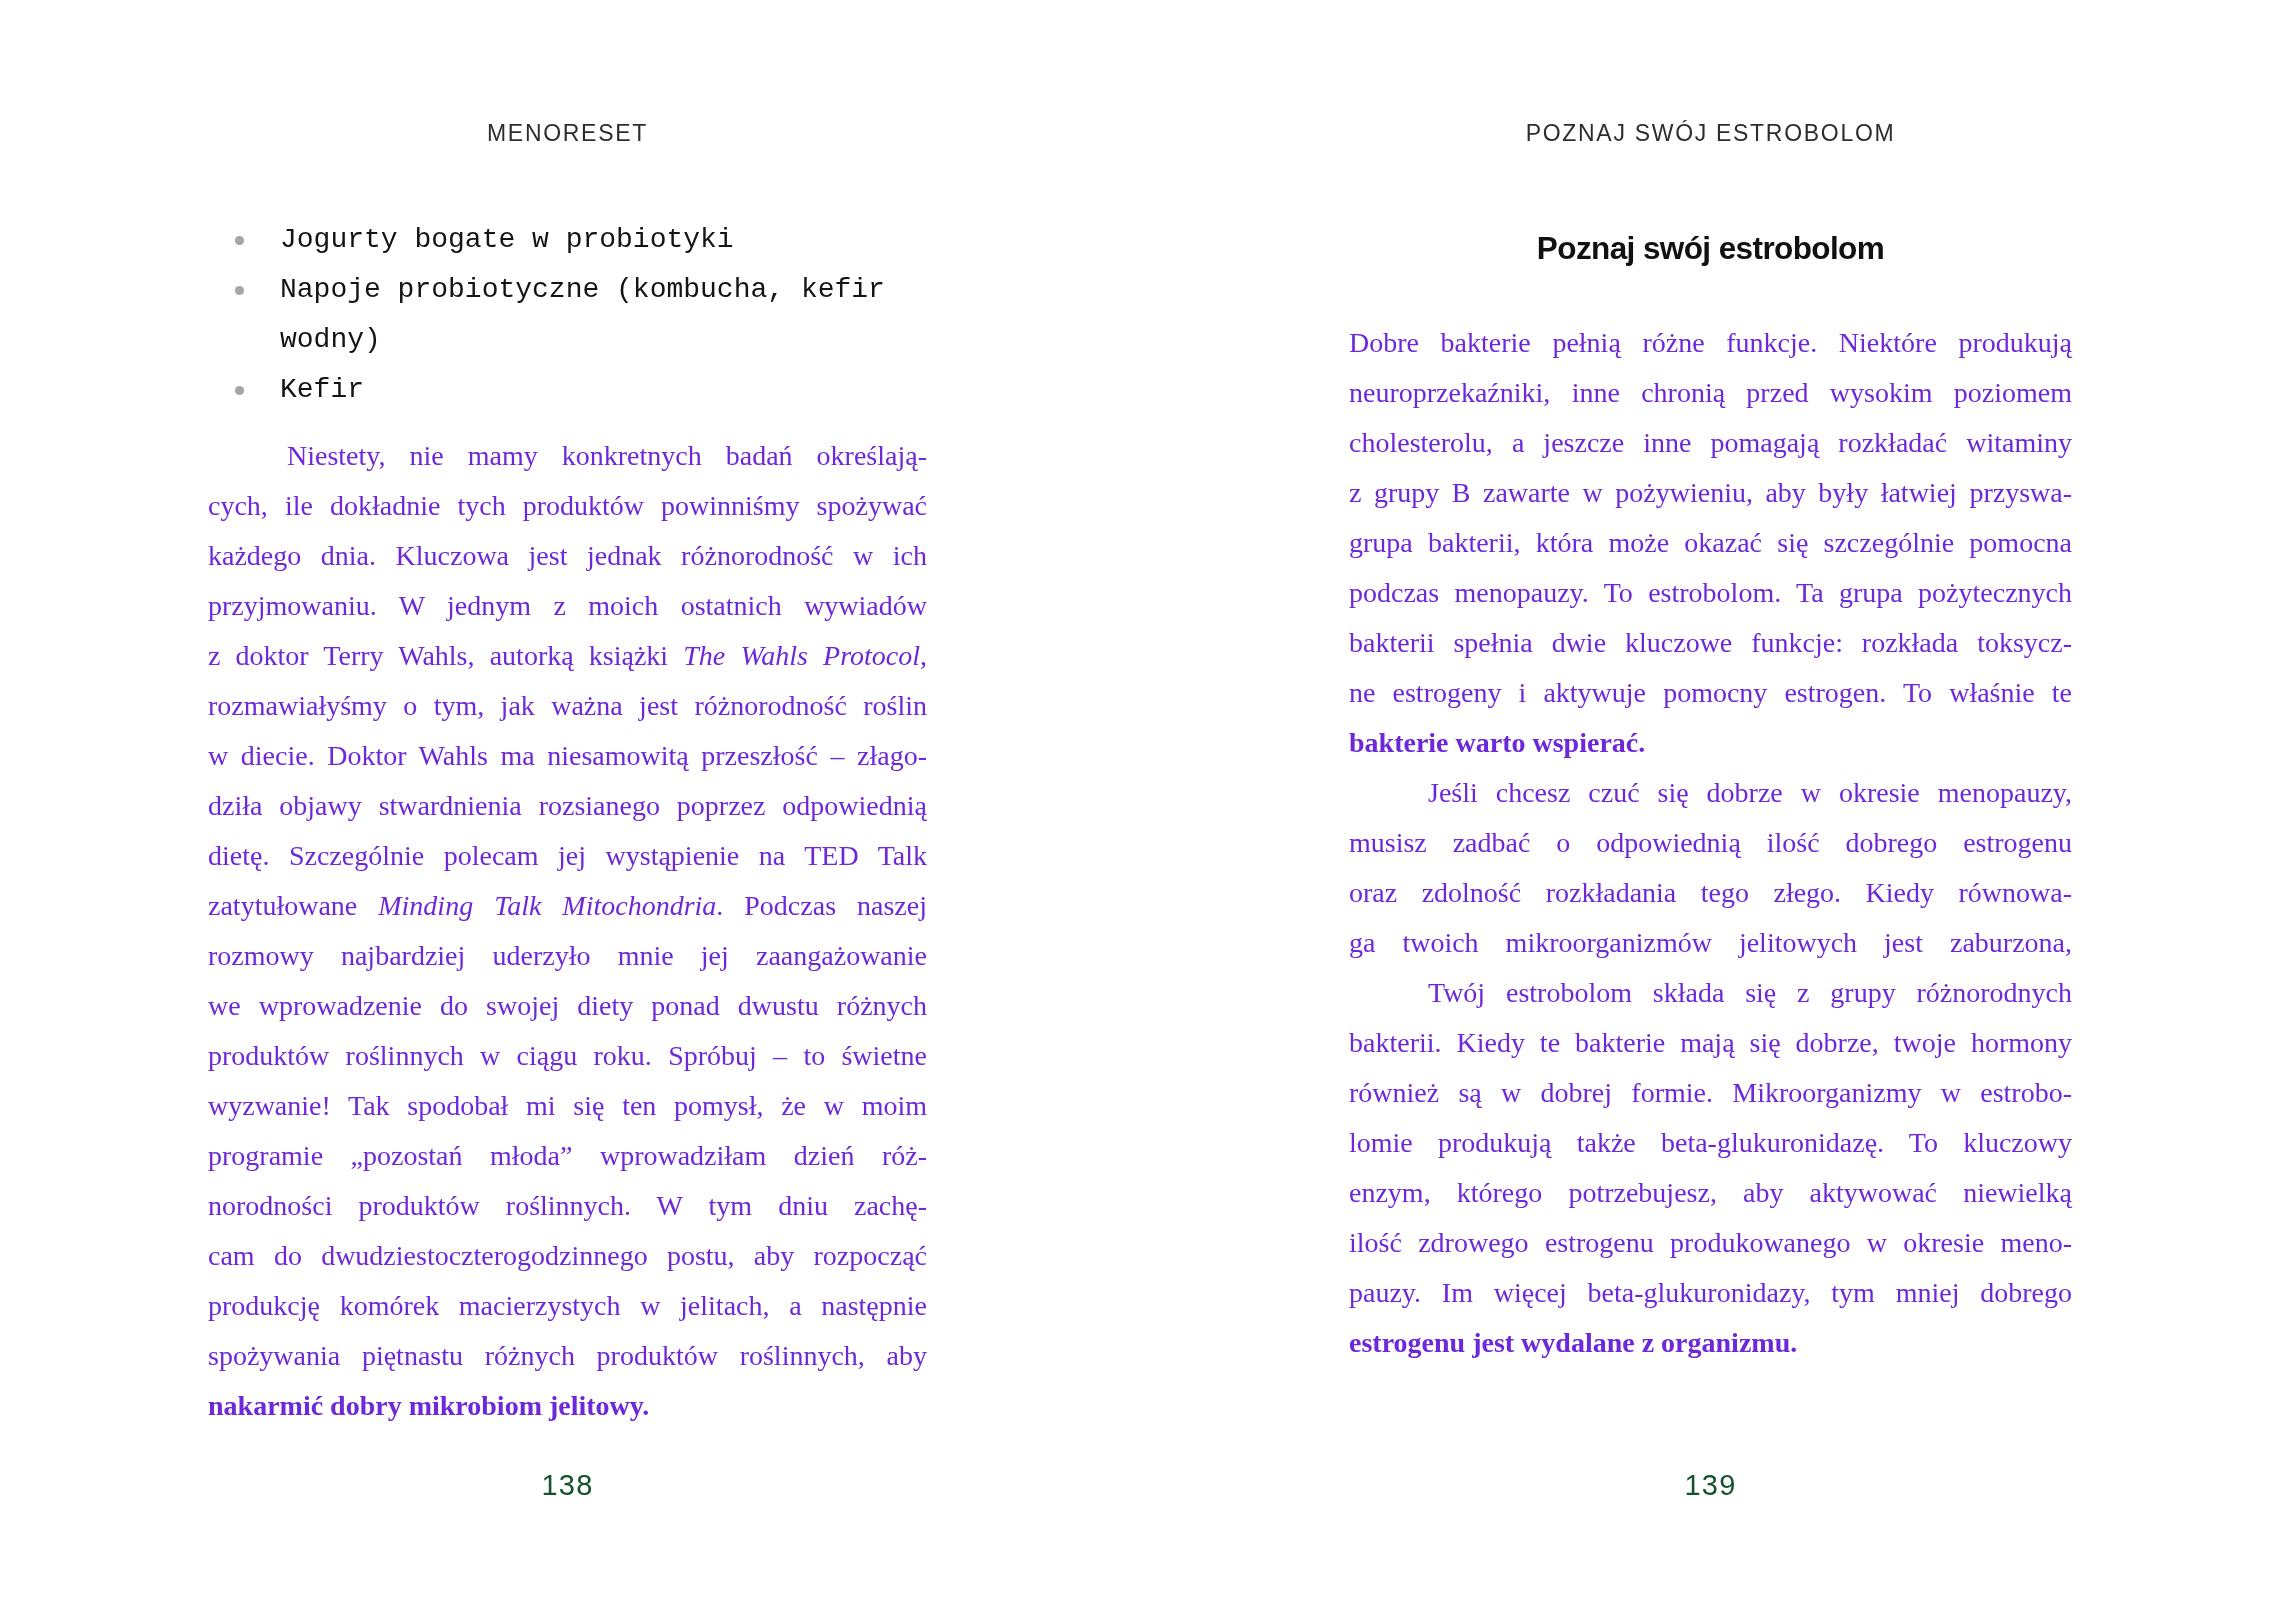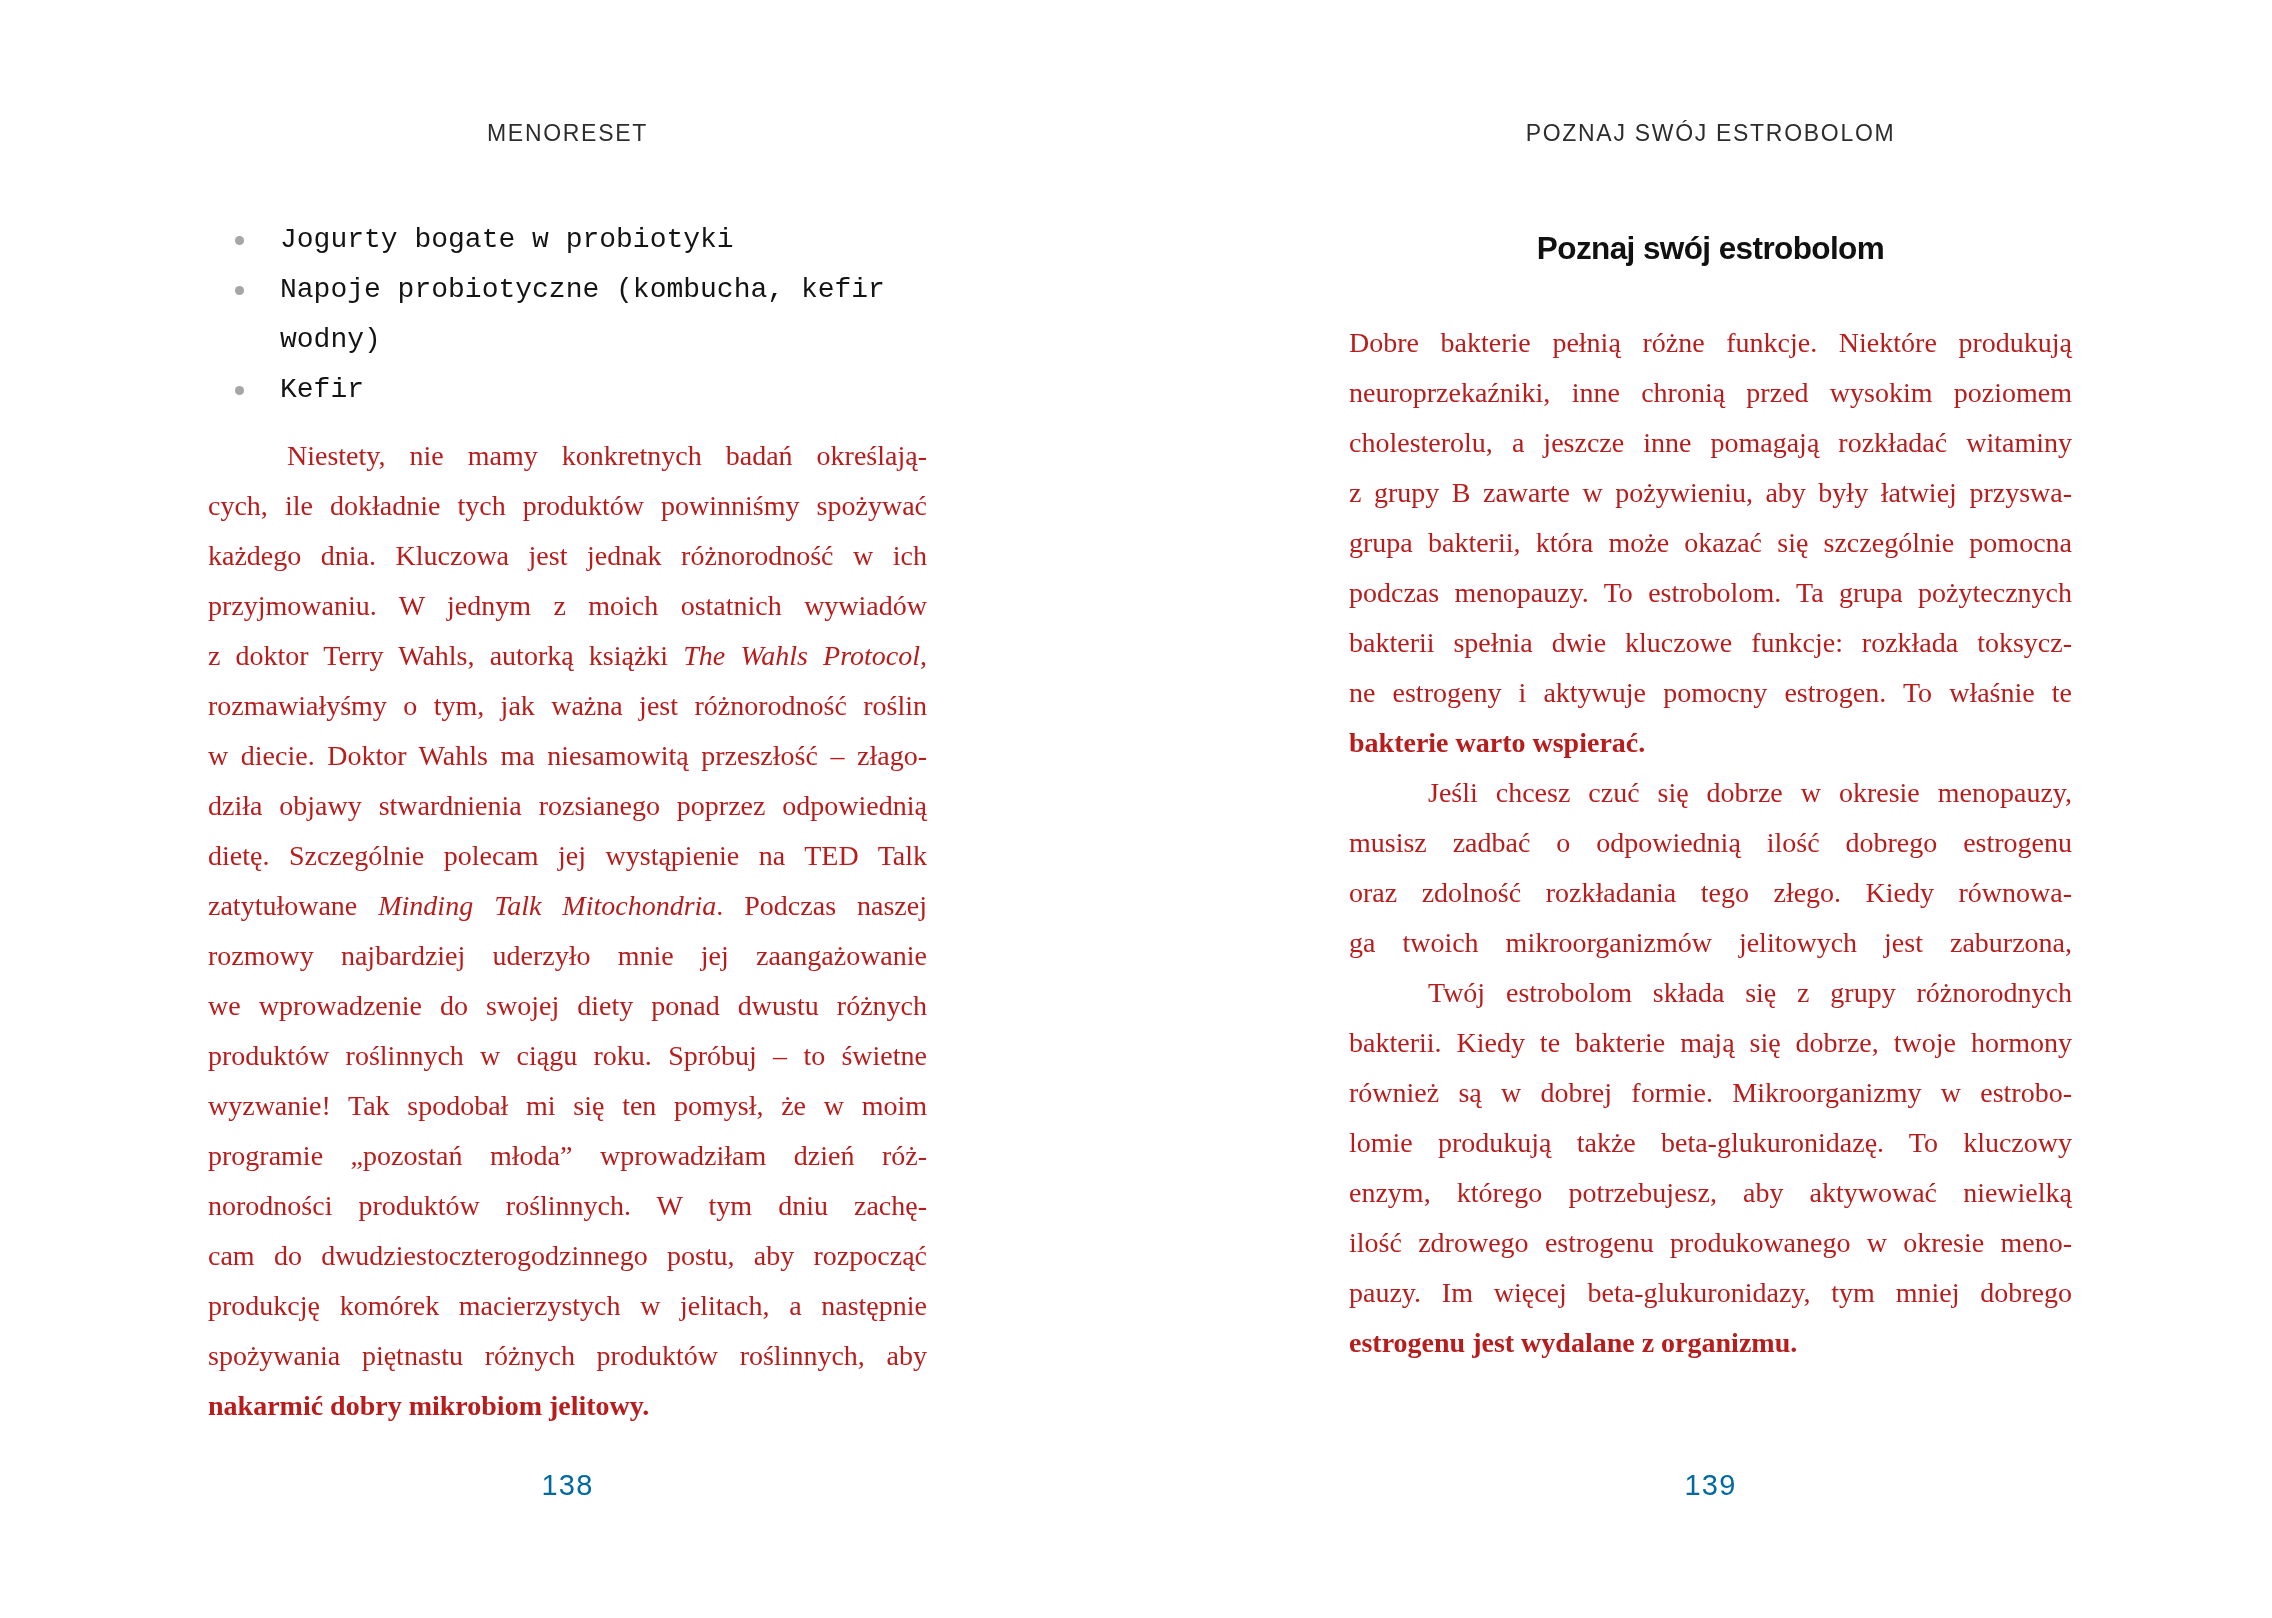--- a/index.html
+++ b/index.html
@@ -71,36 +71,36 @@
   .body-left  { top: 431px; }
   .body-right { top: 318px; }
 
   .paragraph { margin: 0; padding: 0; }
 
   .line {
     line-height: 50px;
     font-size: 28px;
     text-align: justify;
     text-align-last: justify;
-    color: #b91c1c;
+    color: #6d28d9;
   }
   .line.last { text-align-last: left; font-weight: bold; }
   .line.indent { padding-left: 79px; }
   .it { font-style: italic; }
 
   .page-number {
     position: absolute;
     left: 0; width: 100%;
     top: 1469px;
     text-align: center;
     font-family: "Liberation Sans", sans-serif;
     font-weight: 300;
     font-size: 29px;
     letter-spacing: 1.2px;
-    color: #0369a1;
+    color: #14532d;
   }
 </style>
 </head>
 <body>
 
 <div class="spread">
 
   <div class="page-column col-left">
     <div class="running-head">MENORESET</div>
 

